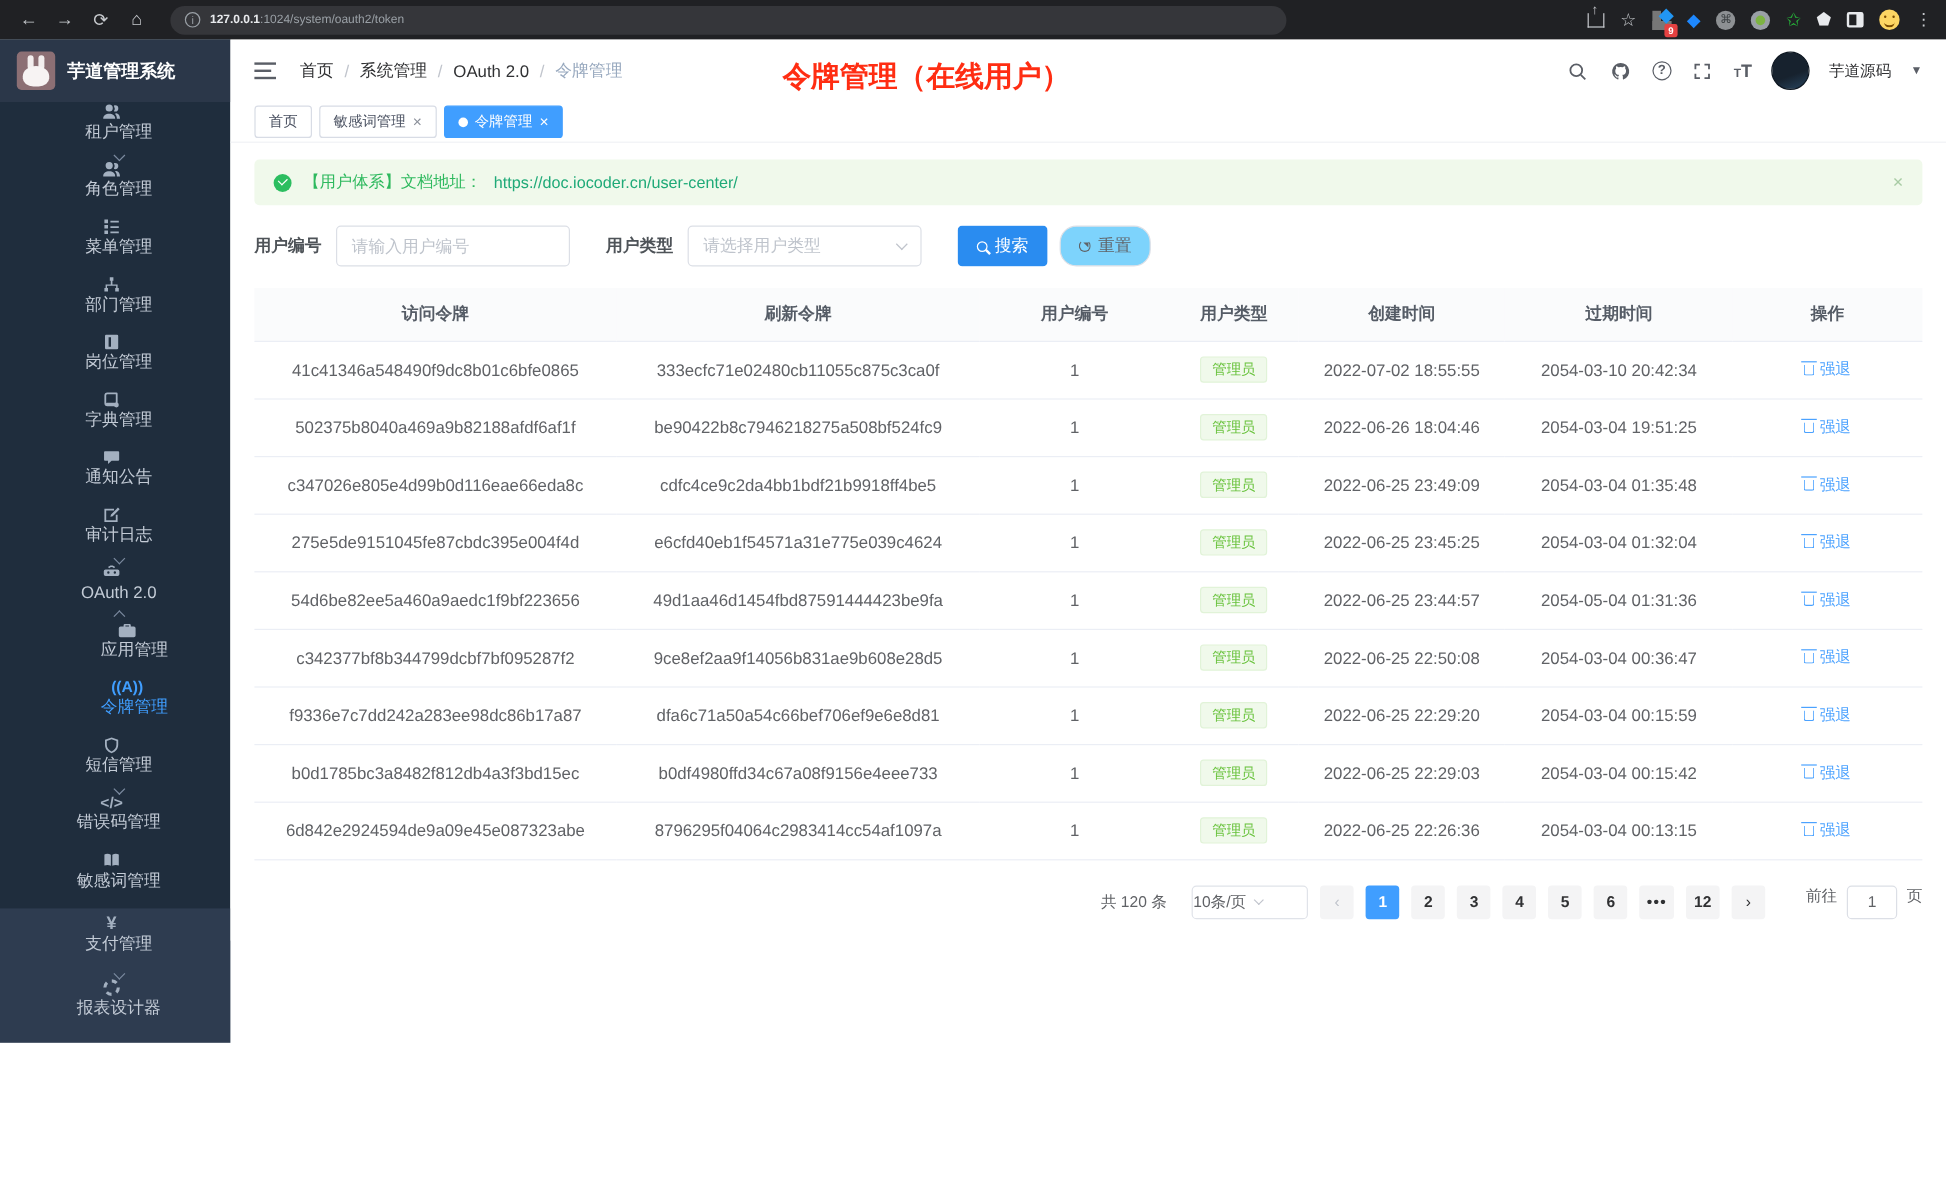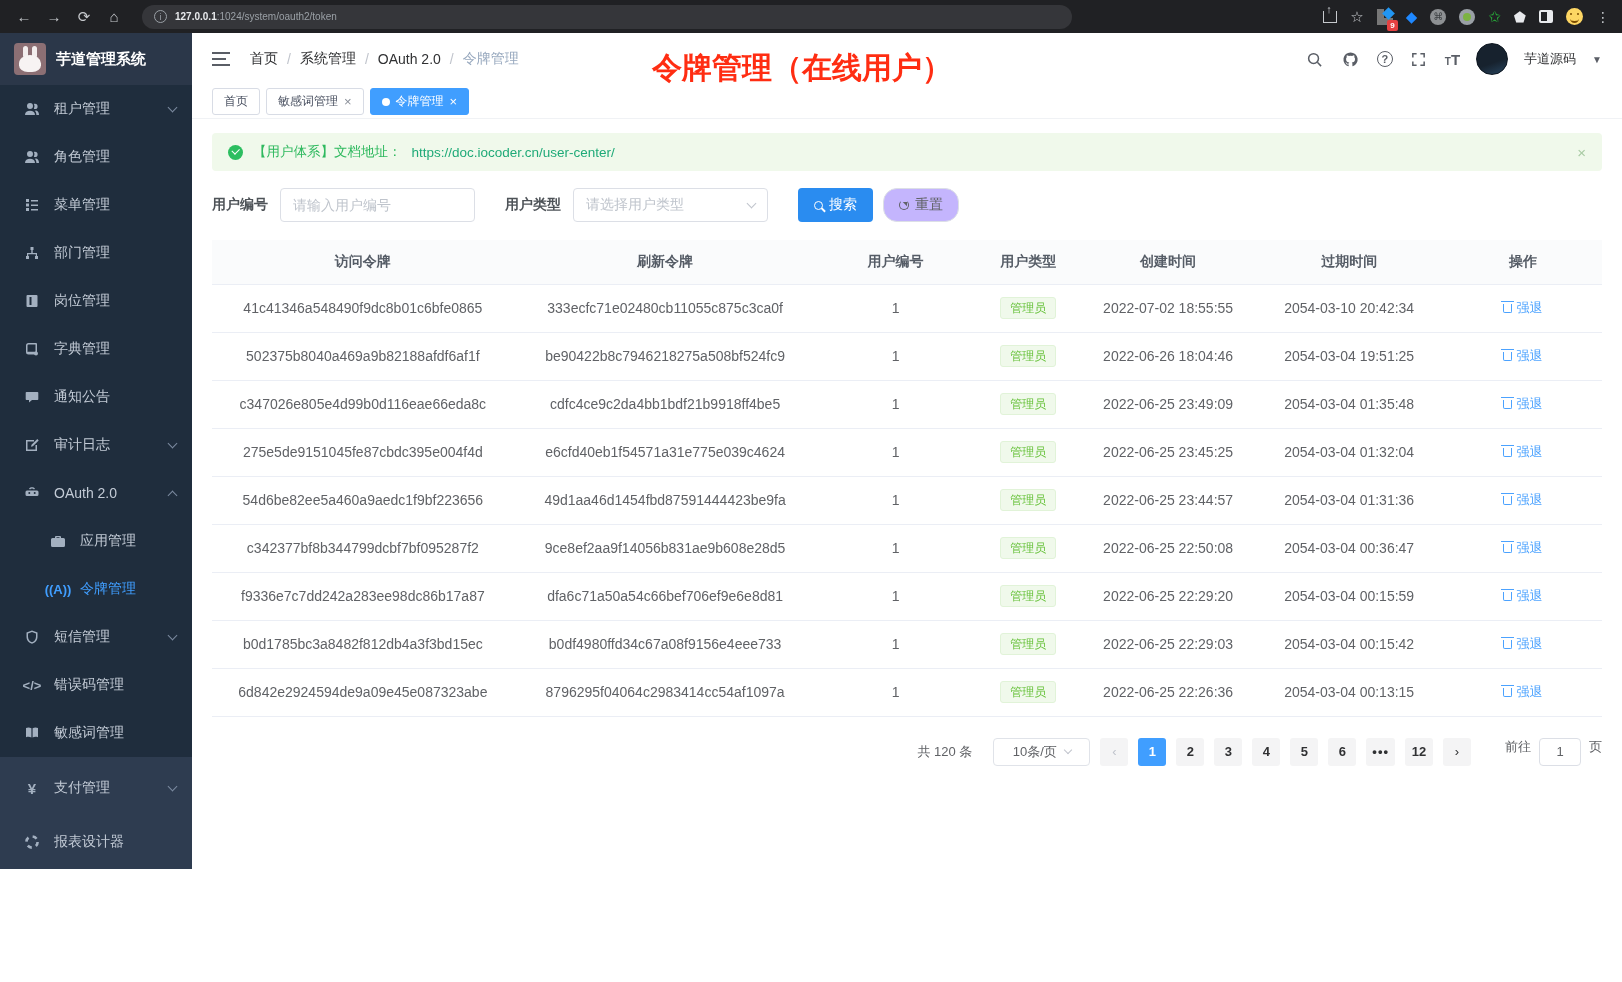--- a/index.html
+++ b/index.html
@@ -37,21 +37,21 @@
   .app { display:flex; height:751px; }
 
   
   .sidebar { width:192px; background:#1f2d3d; display:flex; flex-direction:column; flex-shrink:0; }
   .logo-row { height:52px; background:#2b3749; display:flex; align-items:center; padding:0 14px; gap:10px; flex-shrink:0; }
   .logo-img { width:32px; height:32px; border-radius:4px; background:#8c6f74; position:relative; overflow:hidden; flex-shrink:0; }
   .logo-img::before { content:""; position:absolute; left:9px; top:3px; width:5px; height:12px; background:#f3eeee; border-radius:3px; box-shadow:9px 0 0 #f3eeee; }
   .logo-img::after { content:""; position:absolute; left:5px; top:12px; width:22px; height:17px; background:#f7f3f3; border-radius:50% 50% 40% 40%; }
   .logo-title { color:#fff; font-size:15px; font-weight:700; white-space:nowrap; }
   .menu { flex-shrink:0; }
-  .m-item { height:48px; display:flex; align-items:center; padding:0 16px 0 22px; color:#c3cbd6; font-size:14px; cursor:pointer; }
+  .m-item { height:48px; display:flex; align-items:center; padding:0 16px 0 22px; color:#c3cbd6; font-size:14px; cursor:pointer;flex-direction:column; }
   .m-item .micon { width:20px; margin-right:12px; color:#a3b0c0; font-size:13px; text-align:center; flex-shrink:0; display:flex; justify-content:center; }
   .m-item svg { width:16px; height:16px; fill:#a3b0c0; }
   .m-item .lbl { flex:1; }
   .m-item.sub { padding-left:48px;justify-content:space-between; }
   .m-item.active { color:#409eff; }
   .m-item.active .micon { color:#409eff; }
   .chev { width:7px; height:7px; border-right:1.5px solid #7c8ba0; border-bottom:1.5px solid #7c8ba0; transform:rotate(45deg); margin-top:-4px; }
   .chev.up { transform:rotate(-135deg); margin-top:4px; }
   .sidebar-bottom { flex:1; background:#2e3c50; padding-top:4px; }
   .sidebar-bottom .m-item { height:54px; }
@@ -79,62 +79,62 @@
 
   
   .tabs-row { height:34px; display:flex; align-items:center; padding:0 20px; gap:6px; border-bottom:1px solid #f0f2f5; }
   .tab { height:27px; display:flex; align-items:center; gap:6px; padding:0 11px; border:1px solid #d8dce5; border-radius:3px; font-size:12px; color:#495060; background:#fff; cursor:pointer; }
   .tab .x { font-size:13px; color:#8a8f99; line-height:1; }
   .tab.active { background:#409eff; border-color:#409eff; color:#fff; }
   .tab.active .x { color:#fff; }
   .tab .dot { width:8px; height:8px; border-radius:50%; background:#fff; }
 
   
-  .annotation { position:absolute; top:15px; left:460px; font-size:30px; font-weight:700; color:#ff2d12; z-index:5; white-space:nowrap; pointer-events:none; }
+  .annotation { position:absolute; top:15px; left:460px; font-size:24px; font-weight:700; color:#ff2d12; z-index:5; white-space:nowrap; pointer-events:none; }
 
   
   .content { padding:14px 20px 0; flex:1; }
   .alert { height:38px; background:#f0f9eb; border-radius:4px; display:flex; align-items:center; padding:0 16px; gap:10px; }
   .alert-check { width:15px; height:15px; border-radius:50%; background:#2cbe60; position:relative; flex-shrink:0; }
   .alert-check::after { content:""; position:absolute; left:4px; top:3.5px; width:6px; height:3.5px; border-left:1.6px solid #fff; border-bottom:1.6px solid #fff; transform:rotate(-45deg); }
   .alert-text { color:#2eb95e; font-size:13.5px; }
   .alert-link { color:#1faa78; font-size:13.5px; text-decoration:none; cursor:pointer; }
   .alert-close { margin-left:auto; color:#a8cba4; font-size:15px; cursor:pointer; }
 
   
   .filter-row { margin-top:17px; display:flex; align-items:center; gap:10px; }
   .f-label { font-weight:700; color:#4e5358; font-size:14px; margin-right:2px; }
   .f-input { width:195px; height:34px; border:1px solid #dcdfe6; border-radius:4px; padding:0 12px; font-size:14px; color:#606266; outline:none; font-family:inherit; }
   .f-input::placeholder { color:#bfc4cc; }
   .f-group { display:flex; align-items:center; gap:10px; margin-right:20px; }
   .f-select { width:195px; height:34px; border:1px solid #dcdfe6; border-radius:4px; padding:0 12px; display:flex; align-items:center; color:#bfc4cc; cursor:pointer; }
   .f-select .sel-chev { margin-left:auto; width:7px; height:7px; border-right:1.4px solid #c0c4cc; border-bottom:1.4px solid #c0c4cc; transform:rotate(45deg); margin-top:-3px; }
   .btn { height:34px; border-radius:4px; display:inline-flex; align-items:center; padding:0 15px; font-size:14px; cursor:pointer; border:1px solid transparent; gap:6px; font-family:inherit; }
   .btn-primary { background:#2a8cf0; color:#fff; }
-  .btn-plain { background:#c4b5fd; border-color:#dcdfe6; color:#606266;border-radius:14px; }
+  .btn-plain { background:#7dd3fc; border-color:#dcdfe6; color:#606266;border-radius:14px; }
   .mag { width:9px; height:9px; border:1.5px solid #fff; border-radius:50%; position:relative; display:inline-block; }
   .mag::after { content:""; position:absolute; width:5px; height:1.5px; background:#fff; transform:rotate(45deg); right:-4px; bottom:-2px; }
   .refresh-ico { width:10px; height:10px; border:1.5px solid #606266; border-radius:50%; border-top-color:transparent; position:relative; display:inline-block; }
   .refresh-ico::after { content:""; position:absolute; right:-2px; top:-2px; border:3px solid transparent; border-bottom-color:#606266; transform:rotate(45deg); }
 
   
   table { width:100%; border-collapse:collapse; margin-top:18px; table-layout:fixed; }
   thead th { background:#fafbfc; color:#555c66; font-weight:600; font-size:14px; height:44px; text-align:center; border-bottom:1px solid #ebeef5; }
   tbody td { height:48px; text-align:center; font-size:14px; color:#606266; border-bottom:1px solid #ebeef5; white-space:nowrap; overflow:hidden; }
   col.c1 { width:290px; } col.c2 { width:291px; } col.c3 { width:152px; } col.c4 { width:103px; }
   col.c5 { width:166px; } col.c6 { width:182px; } col.c7 { width:152px; }
   .tag { display:inline-block; background:#f0f9eb; border:1px solid #e1f3d8; color:#67c23a; font-size:12px; padding:3px 9px; border-radius:3px; line-height:1.2; }
   .act { color:#4ba2ff; font-size:13px; cursor:pointer; display:inline-flex; align-items:center; text-decoration:none; }
   .trash-icon { display:inline-block; width:9px; height:9px; border:1.2px solid currentColor; border-top:none; border-radius:0 0 2px 2px; margin-right:4px; position:relative; top:0; }
   .trash-icon::before { content:""; position:absolute; left:-3px; right:-3px; top:-2.5px; height:1.2px; background:currentColor; }
 
   
   .pager-row { display:flex; align-items:center; justify-content:flex-end; gap:10px; margin-top:21px; font-size:13px; color:#606266; }
   .pager-total { margin-right:11px; }
-  .size-select { width:97px; height:28px; border:1px solid #e0e3e9; border-radius:4px; display:flex; align-items:center; justify-content:center; gap:8px; color:#606266; cursor:pointer; }
+  .size-select { width:97px; height:28px; border:1px solid #e0e3e9; border-radius:4px; display:flex; align-items:center; gap:8px; color:#606266; cursor:pointer; }
   .size-select .sel-chev { width:6px; height:6px; border-right:1.3px solid #c0c4cc; border-bottom:1.3px solid #c0c4cc; transform:rotate(45deg); margin-top:-3px; }
   .page-btn { min-width:28px; height:28px; border:none; border-radius:3px; background:#f4f4f5; color:#303133; font-size:13px; font-weight:600; cursor:pointer; font-family:inherit; padding:0 6px; }
   .page-btn.active { background:#409eff; color:#fff; }
   .page-btn.more { letter-spacing:1px; font-weight:700; }
   .page-btn.nav { font-weight:400; }
   .page-btn.disabled { color:#c0c4cc; cursor:default; }
   .goto { display:flex; align-items:flex-start; gap:8px; margin-left:24px; }
   .goto-input { width:42px; height:28px; border:1px solid #dcdfe6; border-radius:4px; text-align:center; font-size:13px; color:#606266; outline:none; font-family:inherit; }
 </style>
 </head>
@@ -444,21 +444,21 @@
               <td>2022-06-25 23:45:25</td>
               <td>2054-03-04 01:32:04</td>
               <td><a class="act"><span class="trash-icon"></span>强退</a></td>
             </tr>
             <tr>
               <td>54d6be82ee5a460a9aedc1f9bf223656</td>
               <td>49d1aa46d1454fbd87591444423be9fa</td>
               <td>1</td>
               <td><span class="tag">管理员</span></td>
               <td>2022-06-25 23:44:57</td>
-              <td>2054-03-04 01:31:36</td>
+              <td>2054-05-04 01:31:36</td>
               <td><a class="act"><span class="trash-icon"></span>强退</a></td>
             </tr>
             <tr>
               <td>c342377bf8b344799dcbf7bf095287f2</td>
               <td>9ce8ef2aa9f14056b831ae9b608e28d5</td>
               <td>1</td>
               <td><span class="tag">管理员</span></td>
               <td>2022-06-25 22:50:08</td>
               <td>2054-03-04 00:36:47</td>
               <td><a class="act"><span class="trash-icon"></span>强退</a></td>

